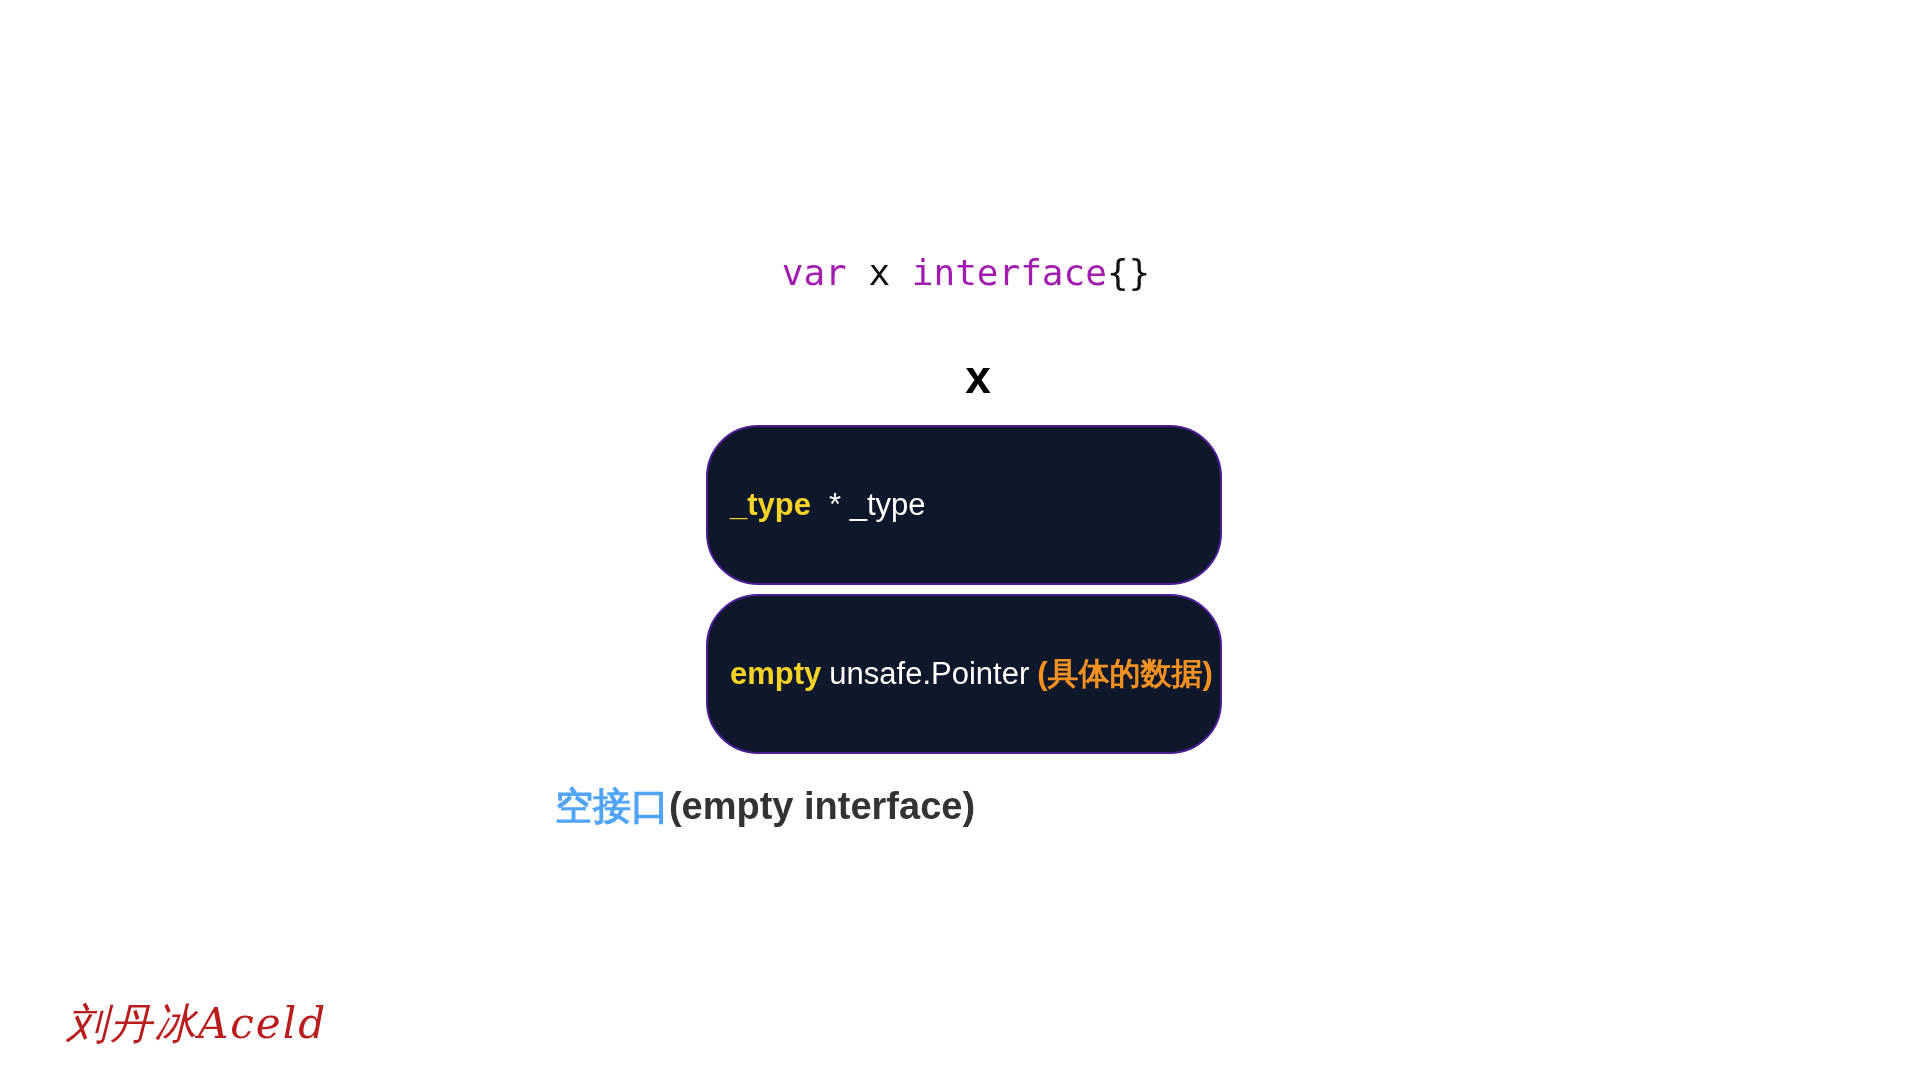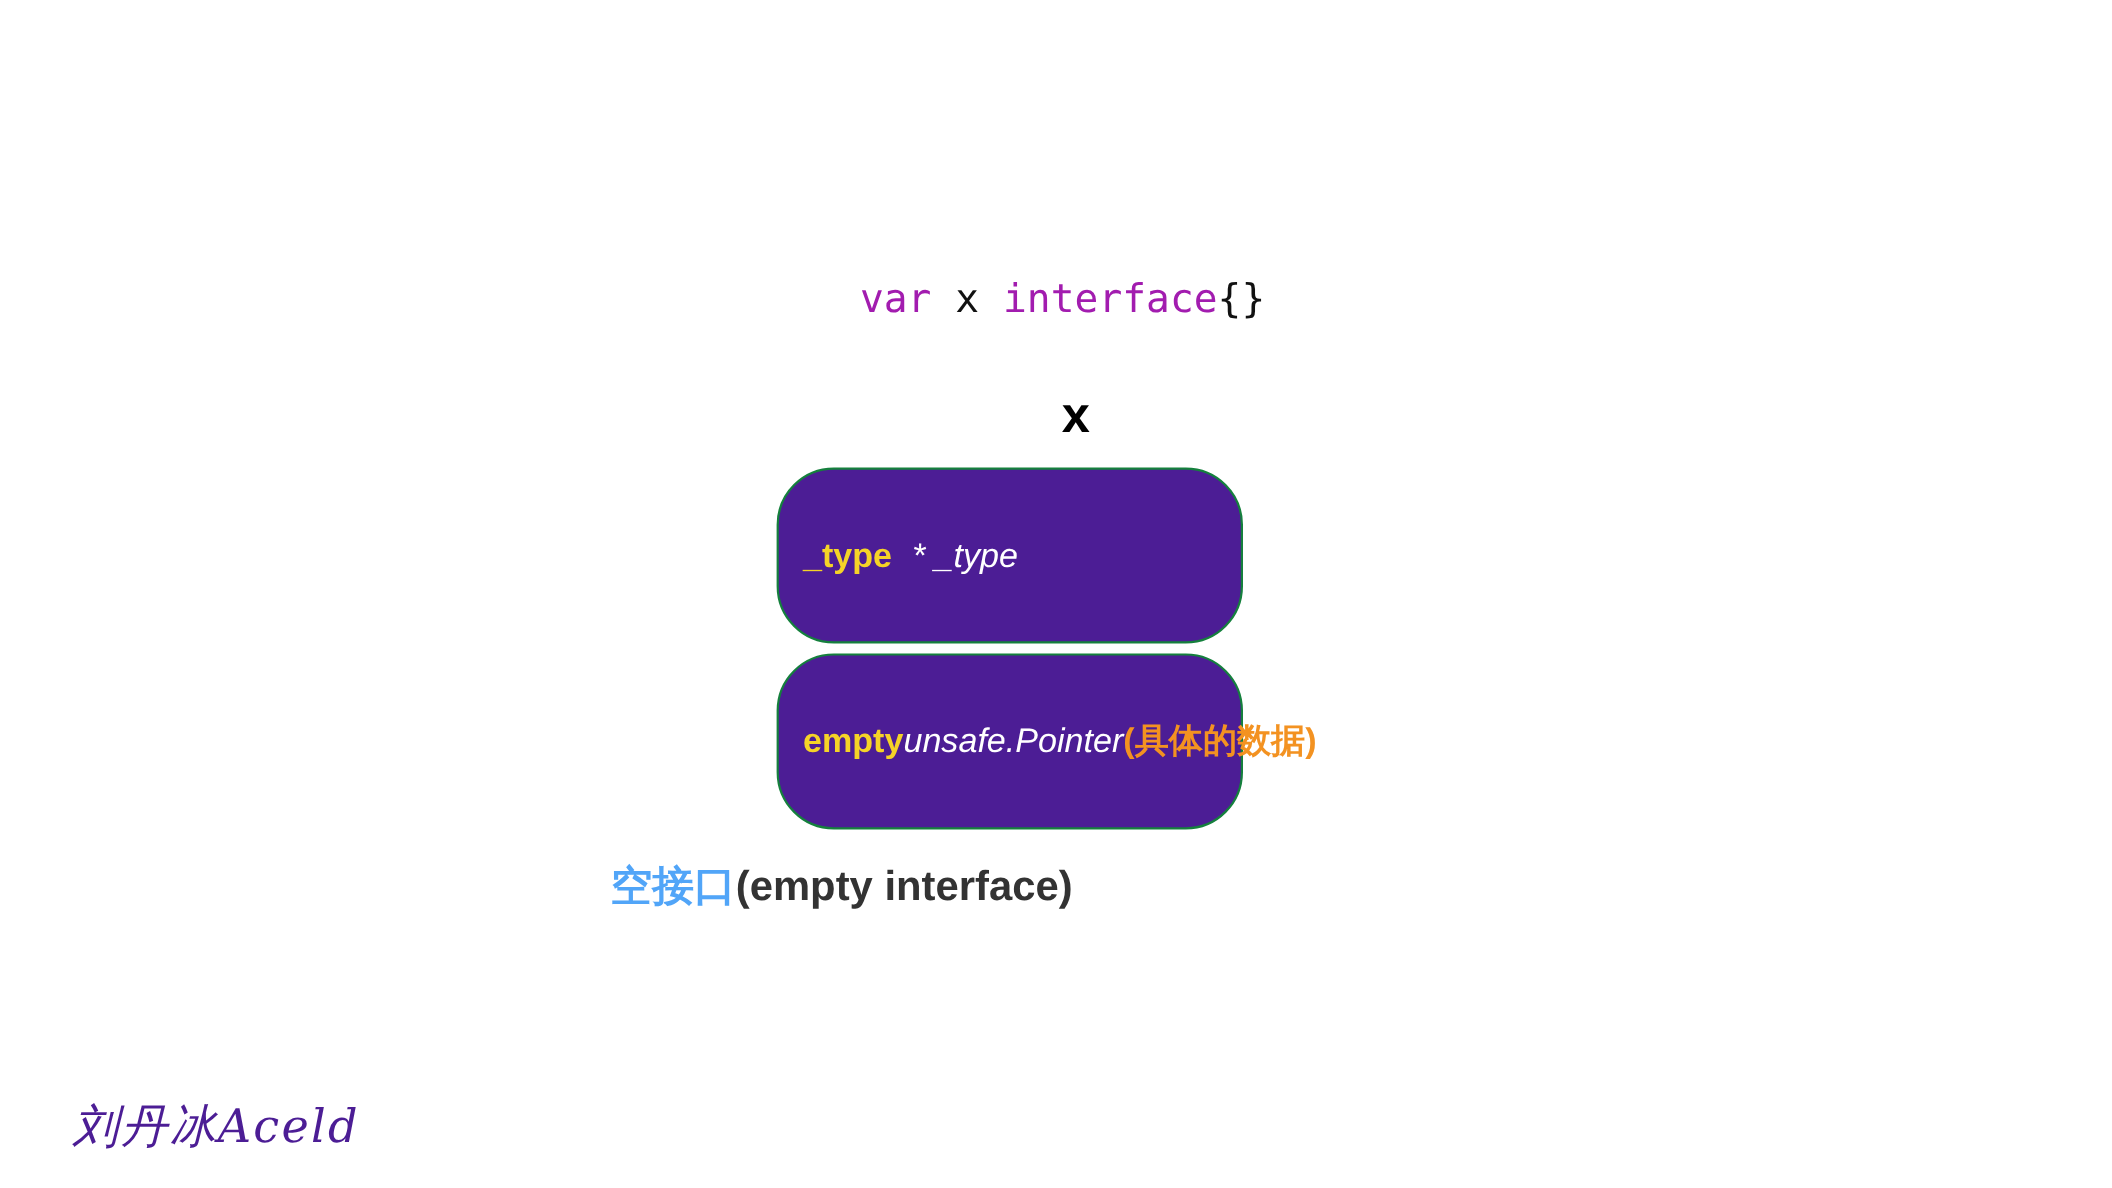--- a/index.html
+++ b/index.html
@@ -16,45 +16,45 @@
   }
   .kw { color: #a21caf; }
   .plain { color: #111111; }
   .var-label {
     position: absolute; left: 0; width: 1920px; top: 352px;
     text-align: center; padding-left: 36px; box-sizing: border-box;
     font-family: "Liberation Sans", sans-serif;
     font-weight: bold; font-size: 46px; line-height: 50px; color: #000;
   }
   .field-box {
-    position: absolute; left: 706px; width: 424px; height: 160px;
-    background: #4c1d95; border: 2px solid #15803d; border-radius: 52px;
+    position: absolute; left: 706px; width: 516px; height: 160px;
+    background: #0f172a; border: 2px solid #4c1d95; border-radius: 52px;
     box-sizing: border-box;
     display: flex; align-items: center;
     padding-left: 22px; white-space: nowrap;
     font-size: 31px;
   }
   .box-type { top: 425px; }
   .box-data { top: 594px; }
   .fname { color: #f5d327; font-weight: bold; }
-  .ftype { color: #ffffff; font-style: italic; }
+  .ftype { color: #ffffff; }
   .fdesc { color: #f39221; font-weight: bold; }
   .gap { display: inline-block; width: 18px; }
   .sp { display: inline-block; width: 8px; }
   .caption {
     position: absolute; left: 0; width: 1520px; top: 782px;
     text-align: center; padding-left: 10px; box-sizing: border-box;
     font-size: 38px; font-weight: bold; line-height: 48px; white-space: nowrap;
   }
   .cap-zh { color: #51a5f8; }
   .cap-en { color: #333333; }
   .watermark {
     position: absolute; left: 66px; top: 996px;
     font-family: "DejaVu Serif", "Liberation Serif", serif;
-    font-style: italic; font-size: 42px; color: #4c1d95; letter-spacing: 2px;
+    font-style: italic; font-size: 42px; color: #b91c1c; letter-spacing: 2px;
   }
 </style>
 </head>
 <body>
 
 <div class="code-line"><span class="kw">var</span> <span class="plain">x</span> <span class="kw">interface</span><span class="plain">{}</span></div>
 
 <div class="var-label">x</div>
 
 <div class="field-box box-type">

